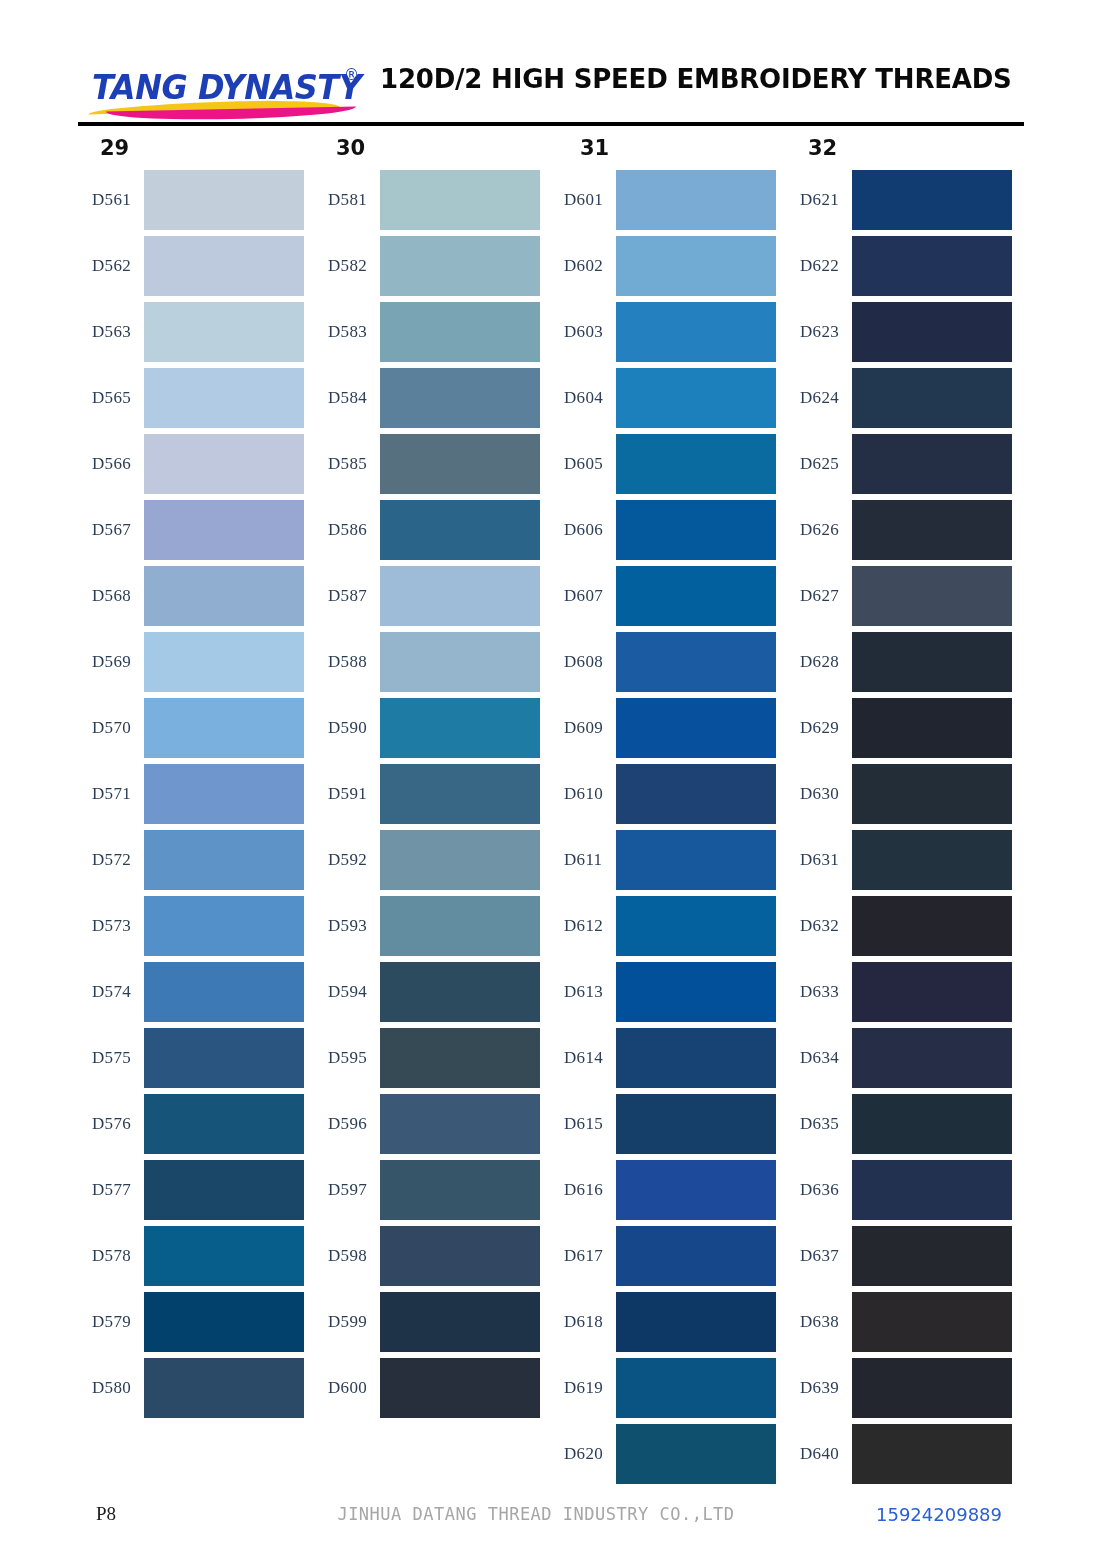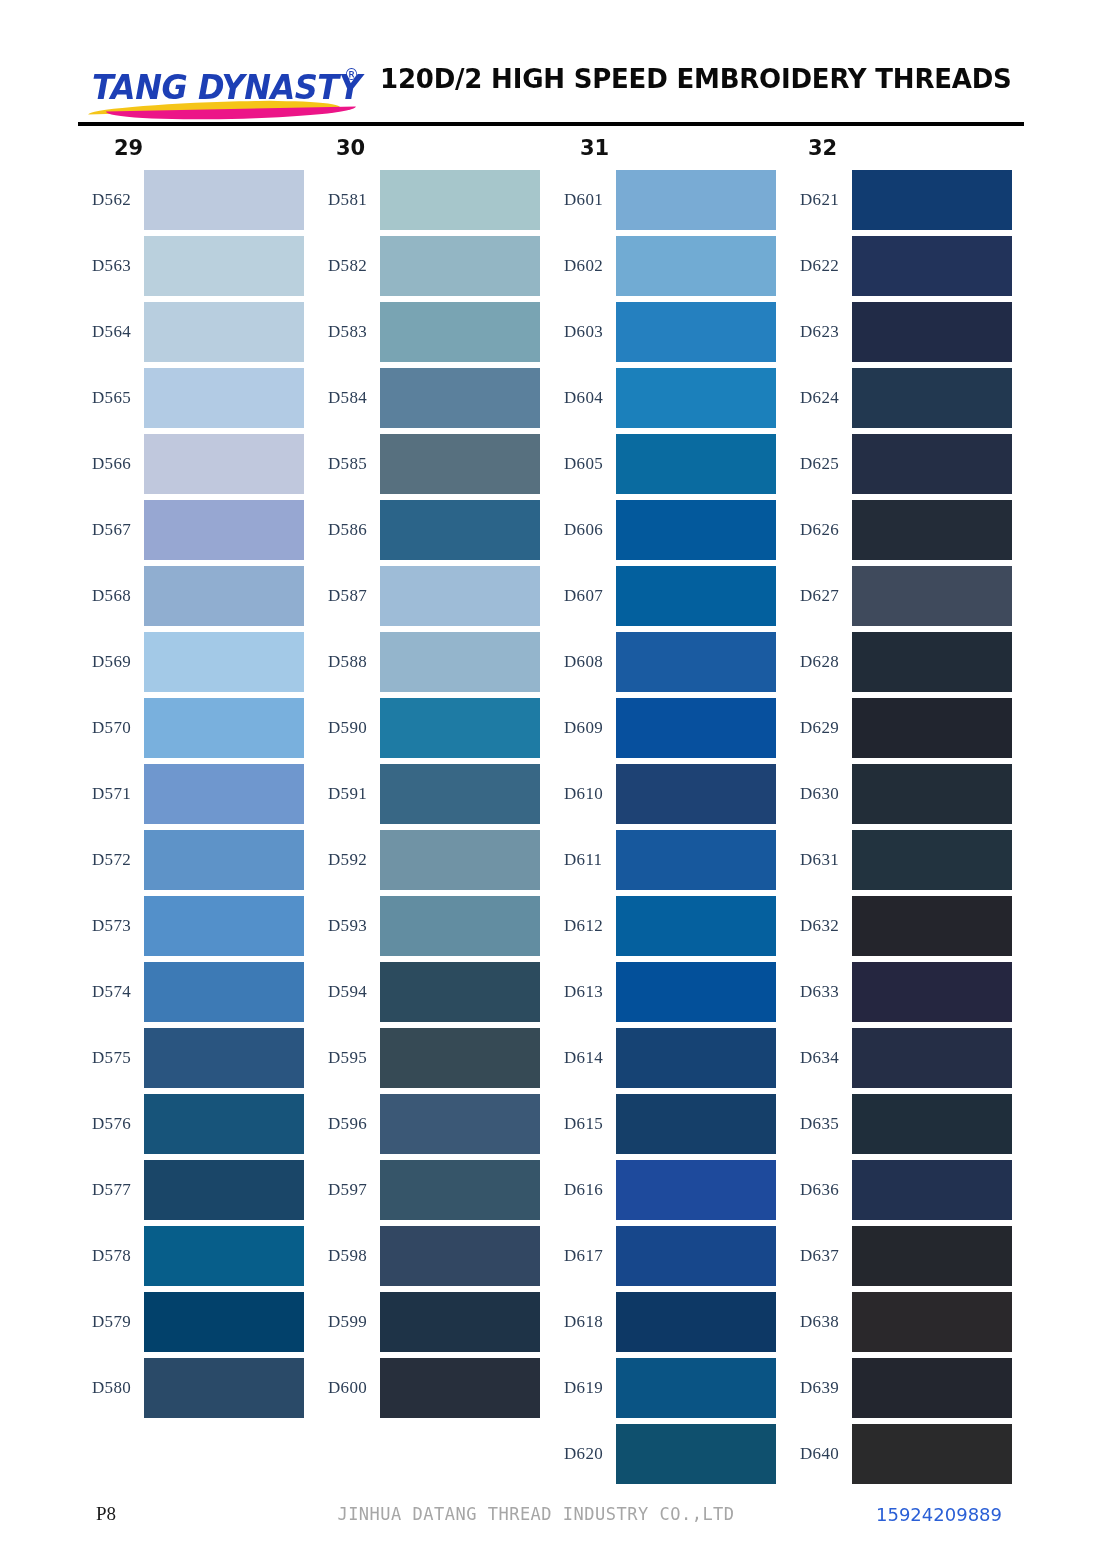--- a/index.html
+++ b/index.html
@@ -198,39 +198,39 @@
     <div class="logo-block">
       <div class="logo-word">TANG DYNASTY</div>
       <div class="logo-reg">®</div>
       <div class="swoosh-yellow"></div>
       <div class="swoosh-pink"></div>
     </div>
     <div class="header-title">120D/2 HIGH SPEED EMBROIDERY THREADS</div>
   </div>
 
   <div class="col-headers">
-    <div class="col-head" style="left:36px">29</div>
+    <div class="col-head" style="left:22px">29</div>
     <div class="col-head" style="left:258px">30</div>
     <div class="col-head" style="left:502px">31</div>
     <div class="col-head" style="left:730px">32</div>
   </div>
 
   <div class="grid">
     <div class="column" style="left:0px">
         <div class="row">
+          <div class="code">D561</div>
+          <div class="chip" style="background: rgb(194, 207, 219);"></div>
+        </div>
+        <div class="row">
           <div class="code">D562</div>
           <div class="chip" style="background: rgb(189, 202, 222);"></div>
         </div>
         <div class="row">
           <div class="code">D563</div>
           <div class="chip" style="background: rgb(186, 208, 221);"></div>
-        </div>
-        <div class="row">
-          <div class="code">D564</div>
-          <div class="chip" style="background: rgb(184, 206, 223);"></div>
         </div>
         <div class="row">
           <div class="code">D565</div>
           <div class="chip" style="background: rgb(178, 203, 228);"></div>
         </div>
         <div class="row">
           <div class="code">D566</div>
           <div class="chip" style="background: rgb(192, 200, 221);"></div>
         </div>
         <div class="row">

